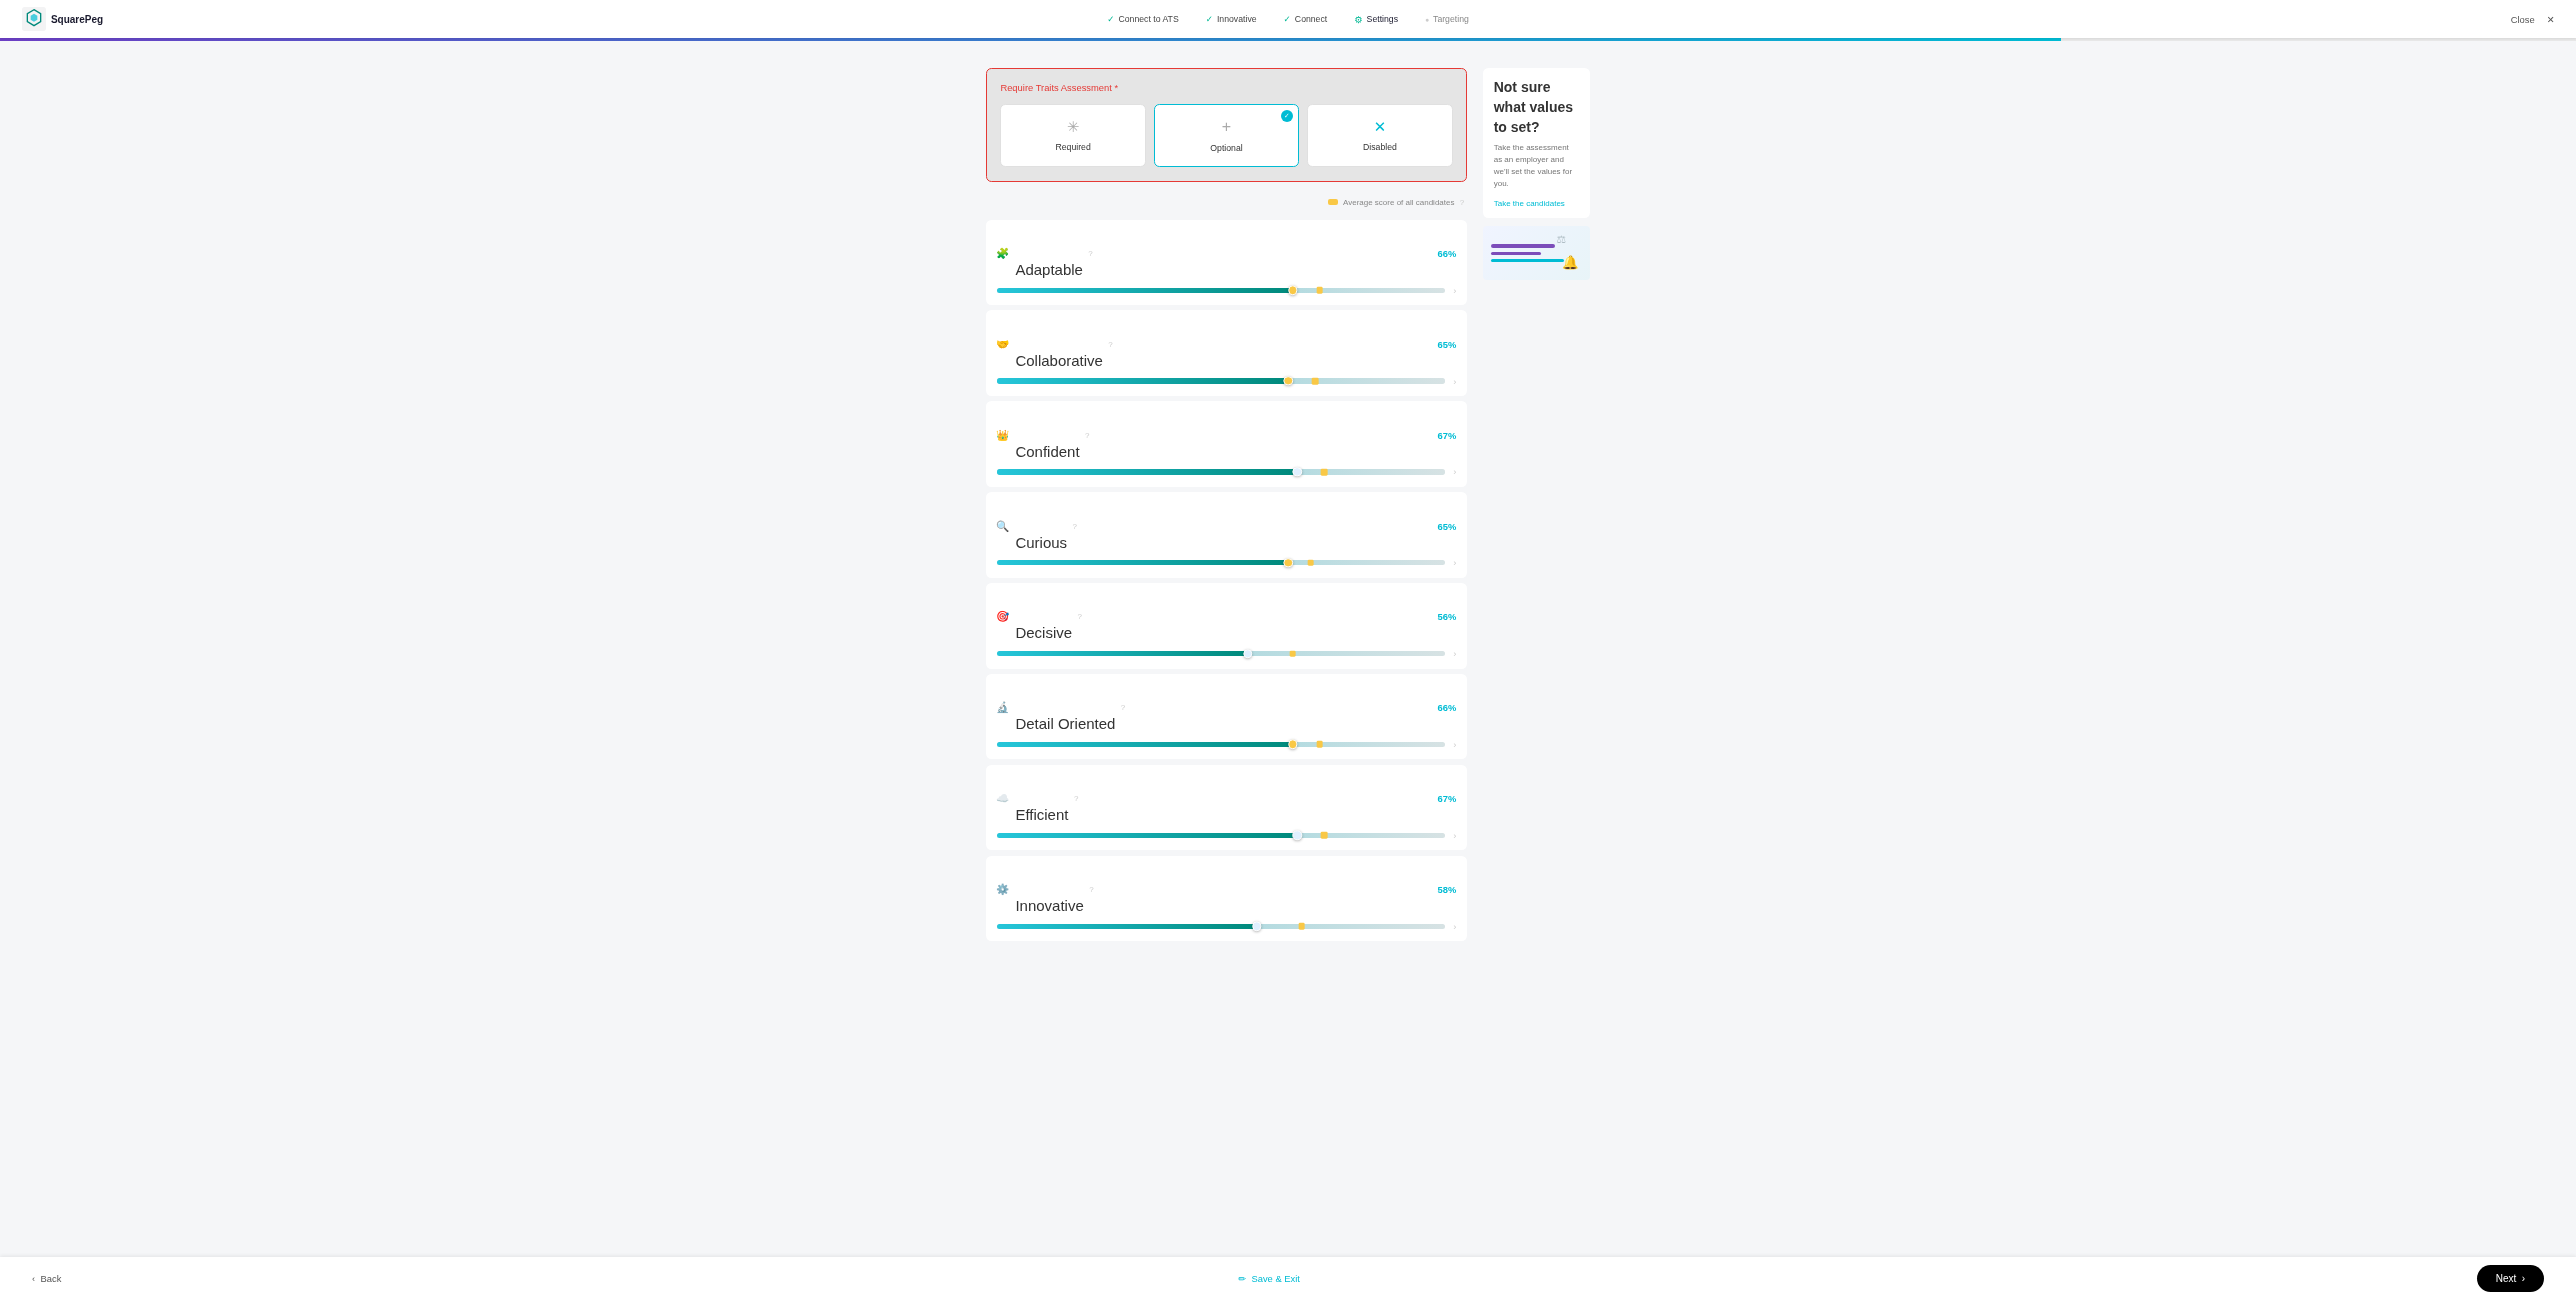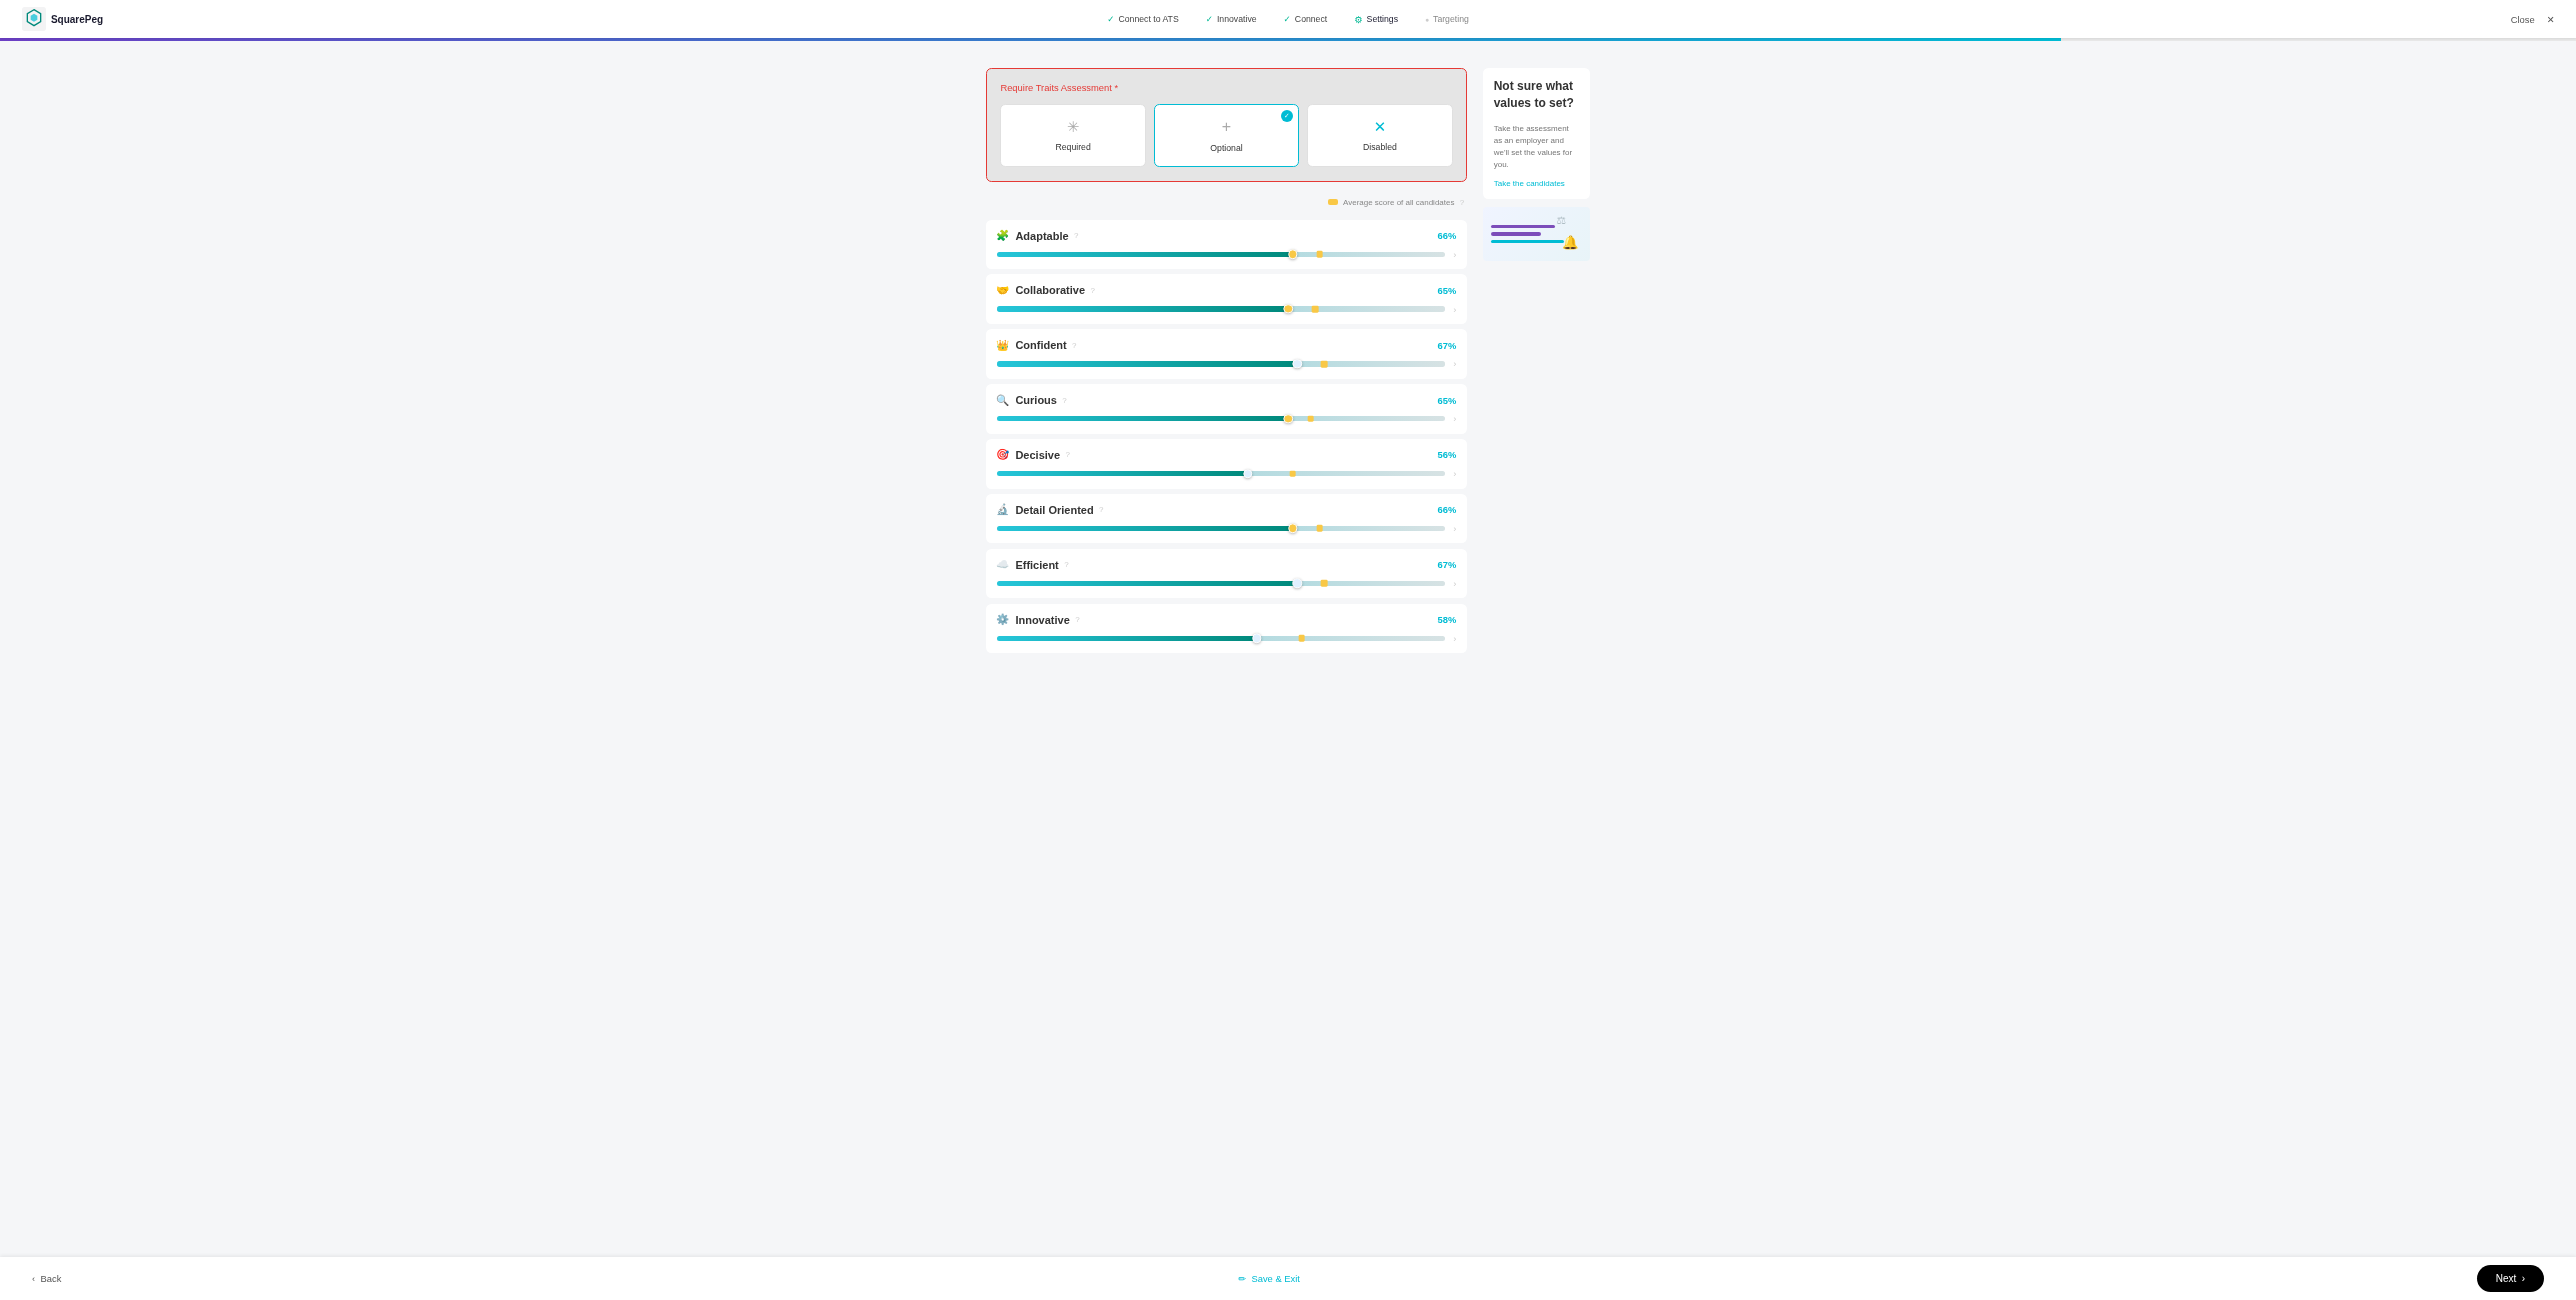--- a/index.html
+++ b/index.html
@@ -184,21 +184,21 @@
       align-items: center;
       justify-content: space-between;
       margin-bottom: 6.7px;
     }
     .trait-name-left {
       display: flex;
       align-items: center;
       gap: 5.4px;
     }
     .trait-emoji { font-size: 10.7px; }
-    .trait-name { font-size: 11px; color: #333; font-weight: 700; }
+    .trait-name { font-size: 15px; color: #333; font-weight: 400; margin-top: 32px; }
     .trait-pct { font-size: 9.4px; color: #00bcd4; font-weight: 600; }
     .help-icon { color: #ccc; font-size: 8px; cursor: pointer; }
     .slider-track {
       position: relative;
       width: 100%;
       height: 4px;
       border-radius: 2px;
       overflow: visible;
     }
     .slider-bg {
@@ -240,24 +240,24 @@
       width: 107px;
       flex-shrink: 0;
     }
     .info-card {
       background: white;
       border-radius: 5.4px;
       padding: 10.7px;
       margin-bottom: 8px;
     }
     .info-title {
-      font-size: 12px;
+      font-size: 14px;
       font-weight: 600;
       color: #333;
-      margin-bottom: 11px;
+      margin-bottom: 5px;
       line-height: 1.4;
     }
     .info-desc {
       font-size: 8px;
       color: #777;
       margin-bottom: 5.4px;
       line-height: 1.5;
     }
     .info-link {
       font-size: 8px;

